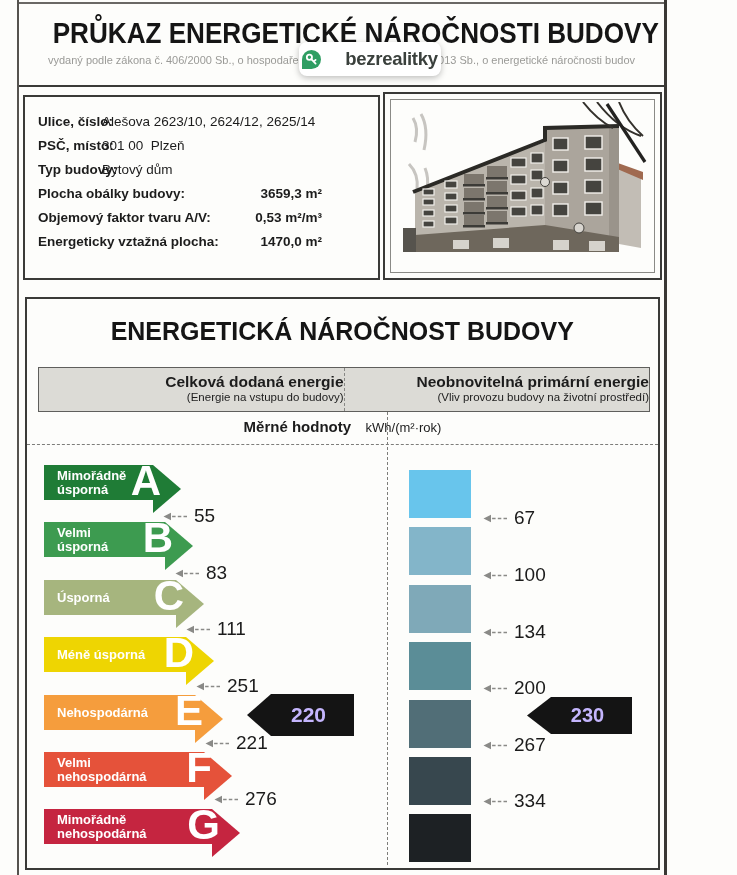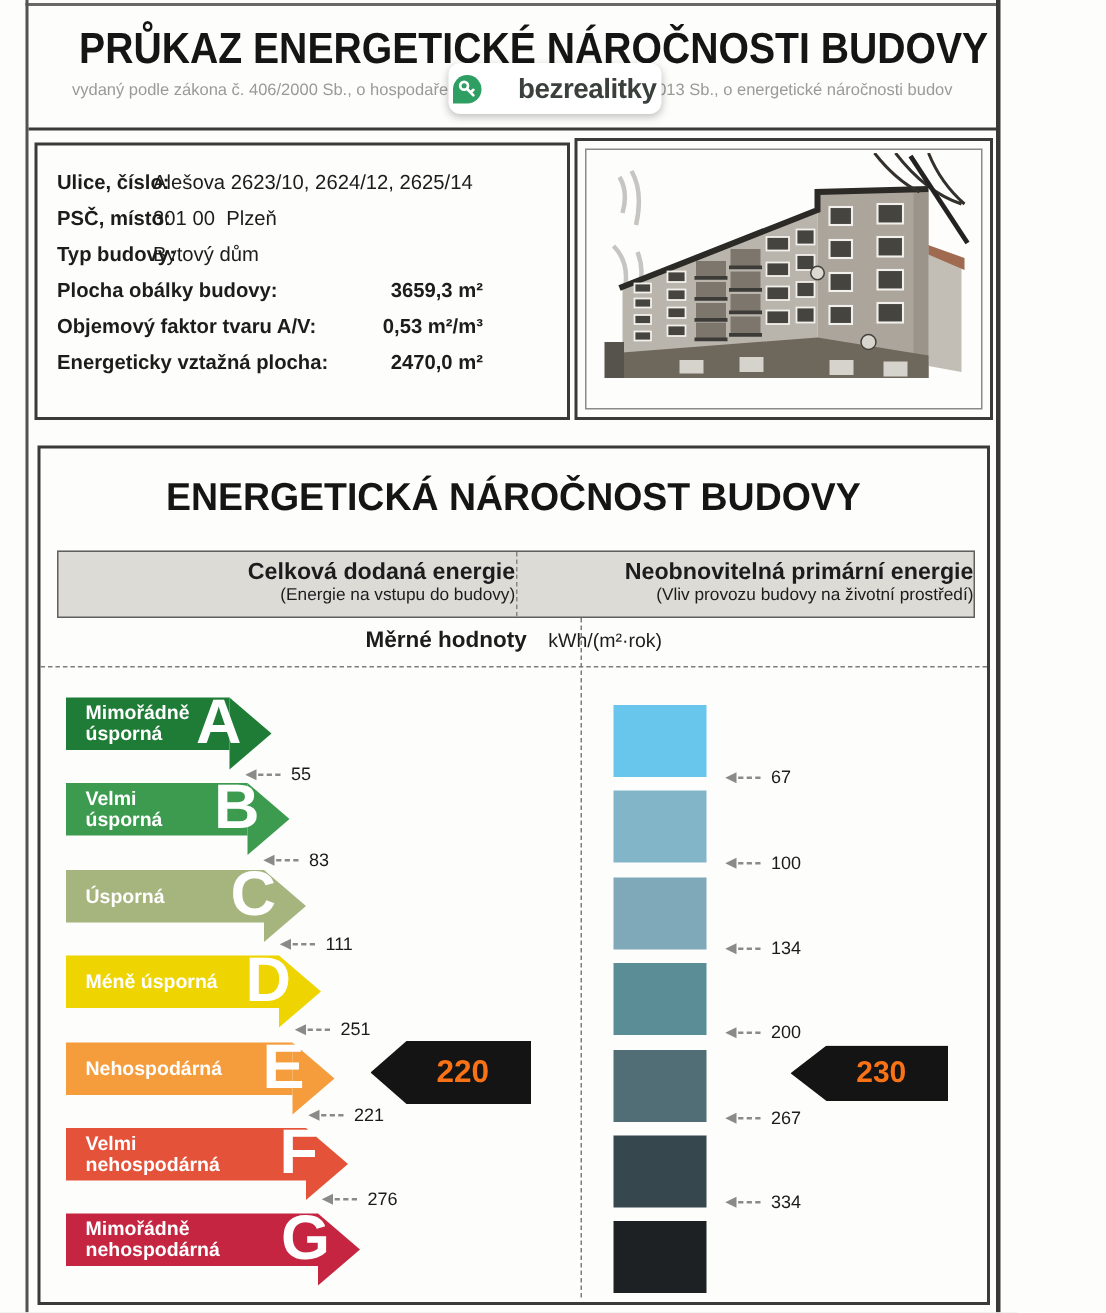--- a/index.html
+++ b/index.html
@@ -55,27 +55,27 @@
   .srow{position:absolute;left:17px;height:48px;}
   .sbody{position:relative;height:35px;background:var(--c);width:var(--w);}
   .sbody::after{content:"";position:absolute;left:100%;top:0;width:0;height:0;
                 border-top:24px solid transparent;border-bottom:24px solid transparent;border-left:28px solid var(--c);}
   .slabel{position:absolute;left:13px;top:50%;transform:translateY(-50%);color:#fff;font-weight:bold;
           font-size:13px;line-height:14.5px;white-space:pre-line;}
   .sletter{position:absolute;right:-8px;top:50%;transform:translateY(-54%);color:#fff;font-weight:bold;font-size:42px;z-index:2;}
 
   
   .mark{position:absolute;display:flex;align-items:center;gap:6px;height:14px;}
-  .mark .num{font-size:12px;color:#1b1b1b;}
+  .mark .num{font-size:19px;color:#1b1b1b;}
 
   
   .blk{position:absolute;left:382px;width:62px;height:48px;}
 
   
-  .ind{position:absolute;color:#f97316;font-weight:bold;display:flex;align-items:center;justify-content:center;
+  .ind{position:absolute;color:#c4b5fd;font-weight:bold;display:flex;align-items:center;justify-content:center;
        clip-path:polygon(0 50%,24px 0,100% 0,100% 100%,24px 100%);padding-left:16px;box-sizing:border-box;}
   .ind-left{left:220px;top:395px;width:107px;height:42px;font-size:21px;}
   .ind-right{left:500px;top:398px;width:105px;height:37px;font-size:20px;}
 </style>
 </head>
 <body>
 
 <div class="screen">
 
   <div class="edge-top"></div>
@@ -112,21 +112,21 @@
     <div class="irow">
       <span class="il">Plocha obálky budovy:</span>
       <span class="iv iv-right">3659,3 m²</span>
     </div>
     <div class="irow">
       <span class="il">Objemový faktor tvaru A/V:</span>
       <span class="iv iv-right">0,53 m²/m³</span>
     </div>
     <div class="irow">
       <span class="il">Energeticky vztažná plocha:</span>
-      <span class="iv iv-right">2470,0 m²</span>
+      <span class="iv iv-right">1470,0 m²</span>
     </div>
   </div>
 
   <div class="pframe">
     <div class="pframe-inner"></div>
     <svg class="photo" width="258" height="166" viewBox="0 0 258 166">
       <rect width="258" height="166" fill="#fdfdfb"></rect>
 
       <path d="M20 16 q6 10 2 24 m6 -28 q8 14 3 36 M16 62 q10 10 8 26 m8 -22 q4 10 2 20" stroke="#c7c5c1" stroke-width="3" fill="none"></path>
 

